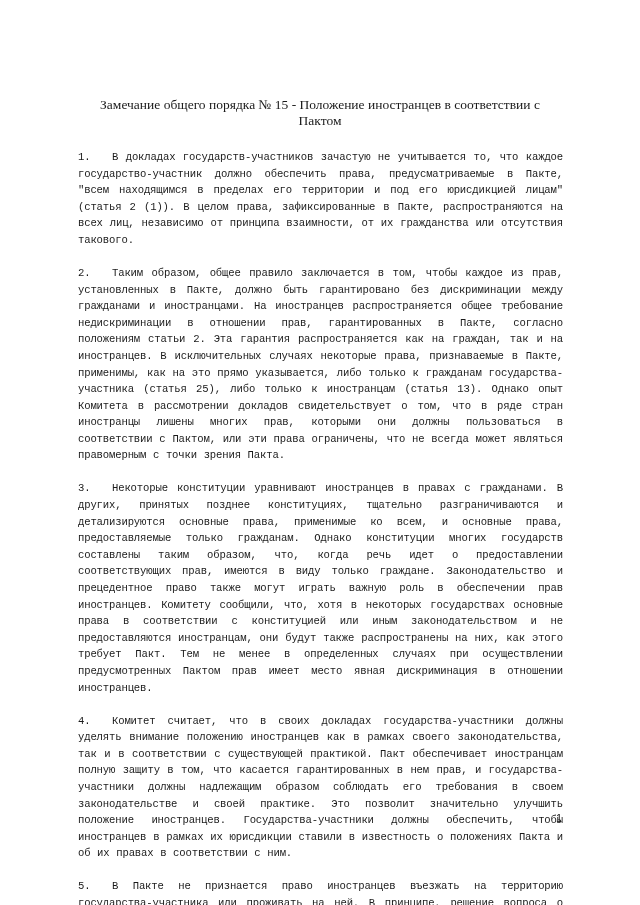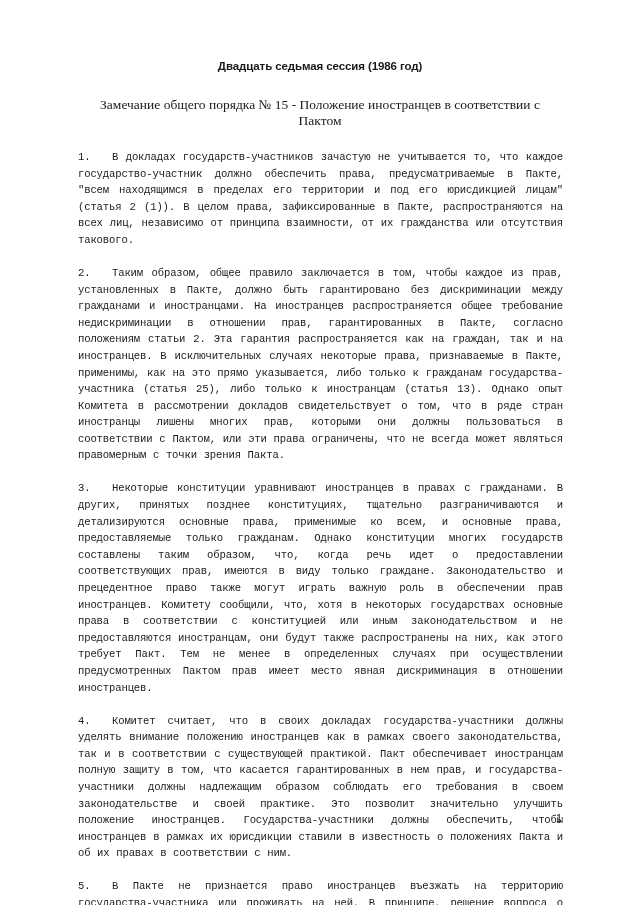--- a/index.html
+++ b/index.html
@@ -30,21 +30,20 @@
   .para .num { display: inline-block; width: 34px; }
   .pagenum {
     position: absolute; left: 556px; top: 812px;
     font-family: "Liberation Sans", sans-serif; font-size: 11px;
   }
 </style>
 </head>
 <body>
 
 <div class="page">
-  <div class="session">Двадцать седьмая сессия (1986 год)</div>
   <div class="title">Замечание общего порядка № 15 - Положение иностранцев в соответствии с Пактом</div>
 
   <div class="body">
     <p class="para">
       <span class="num">1.</span><span>В докладах государств-участников зачастую не учитывается то, что каждое государство-участник должно обеспечить права, предусматриваемые в Пакте, "всем находящимся в пределах его территории и под его юрисдикцией лицам" (статья 2 (1)). В целом права, зафиксированные в Пакте, распространяются на всех лиц, независимо от принципа взаимности, от их гражданства или отсутствия такового.</span>
     </p>
     <p class="para">
       <span class="num">2.</span><span>Таким образом, общее правило заключается в том, чтобы каждое из прав, установленных в Пакте, должно быть гарантировано без дискриминации между гражданами и иностранцами.  На иностранцев распространяется общее требование недискриминации в отношении прав, гарантированных в Пакте, согласно положениям статьи 2.  Эта гарантия распространяется как на граждан, так и на иностранцев.  В исключительных случаях некоторые права, признаваемые в Пакте, применимы, как на это прямо указывается, либо только к гражданам государства-участника (статья 25), либо только к иностранцам (статья 13).  Однако опыт Комитета в рассмотрении докладов свидетельствует о том, что в ряде стран иностранцы лишены многих прав, которыми они должны пользоваться в соответствии с Пактом, или эти права ограничены, что не всегда может являться правомерным с точки зрения Пакта.</span>
     </p>
     <p class="para">

